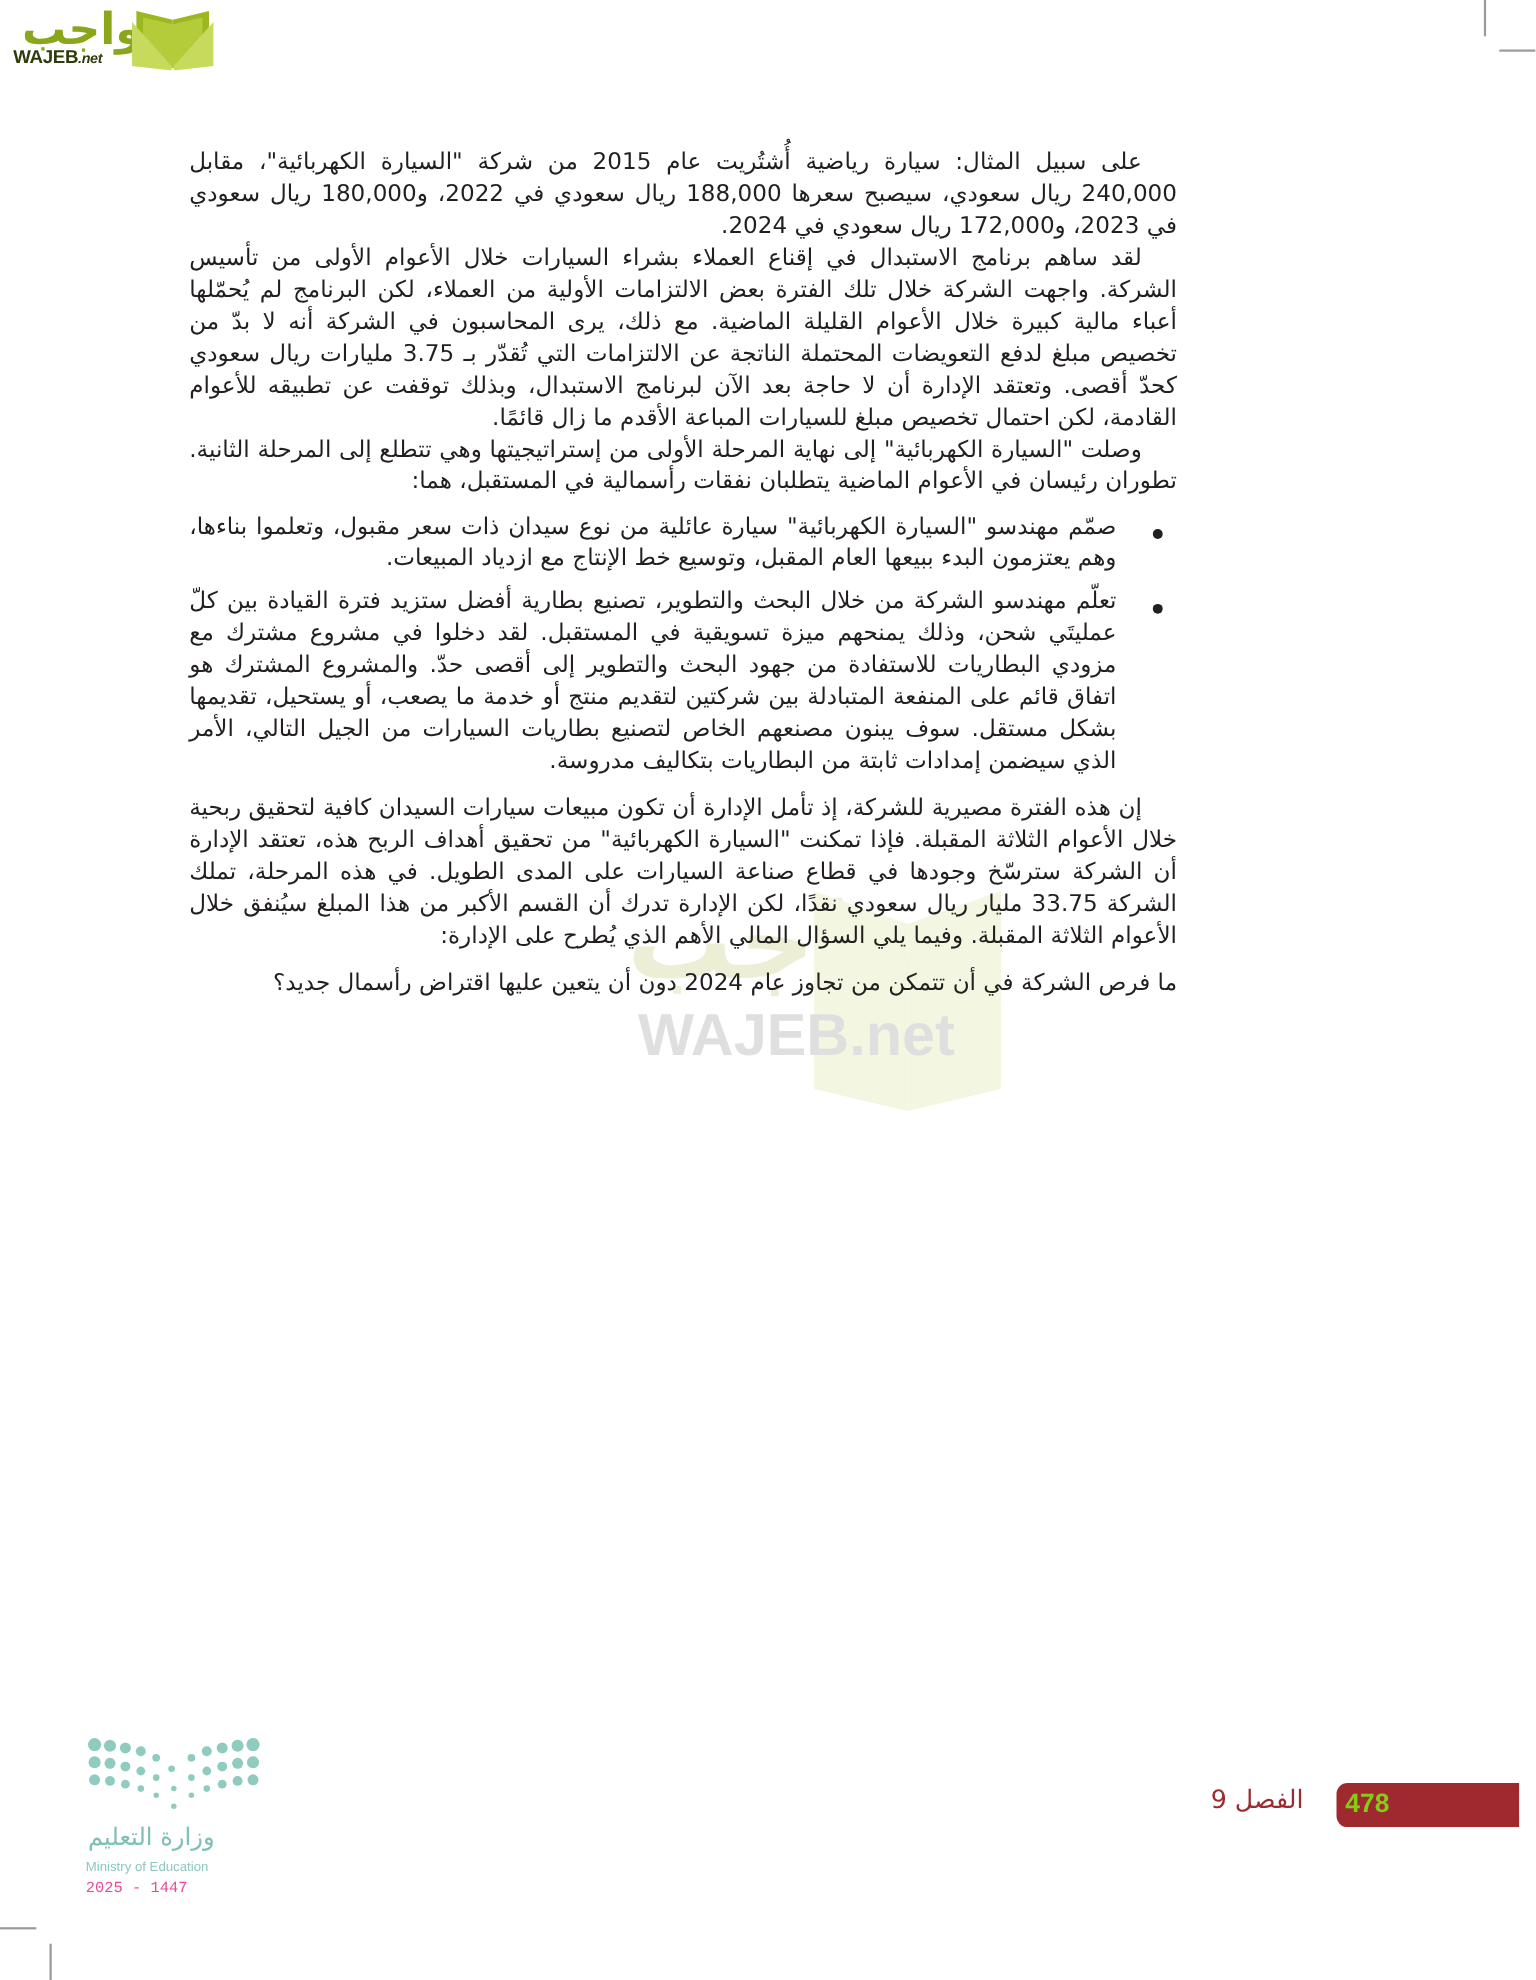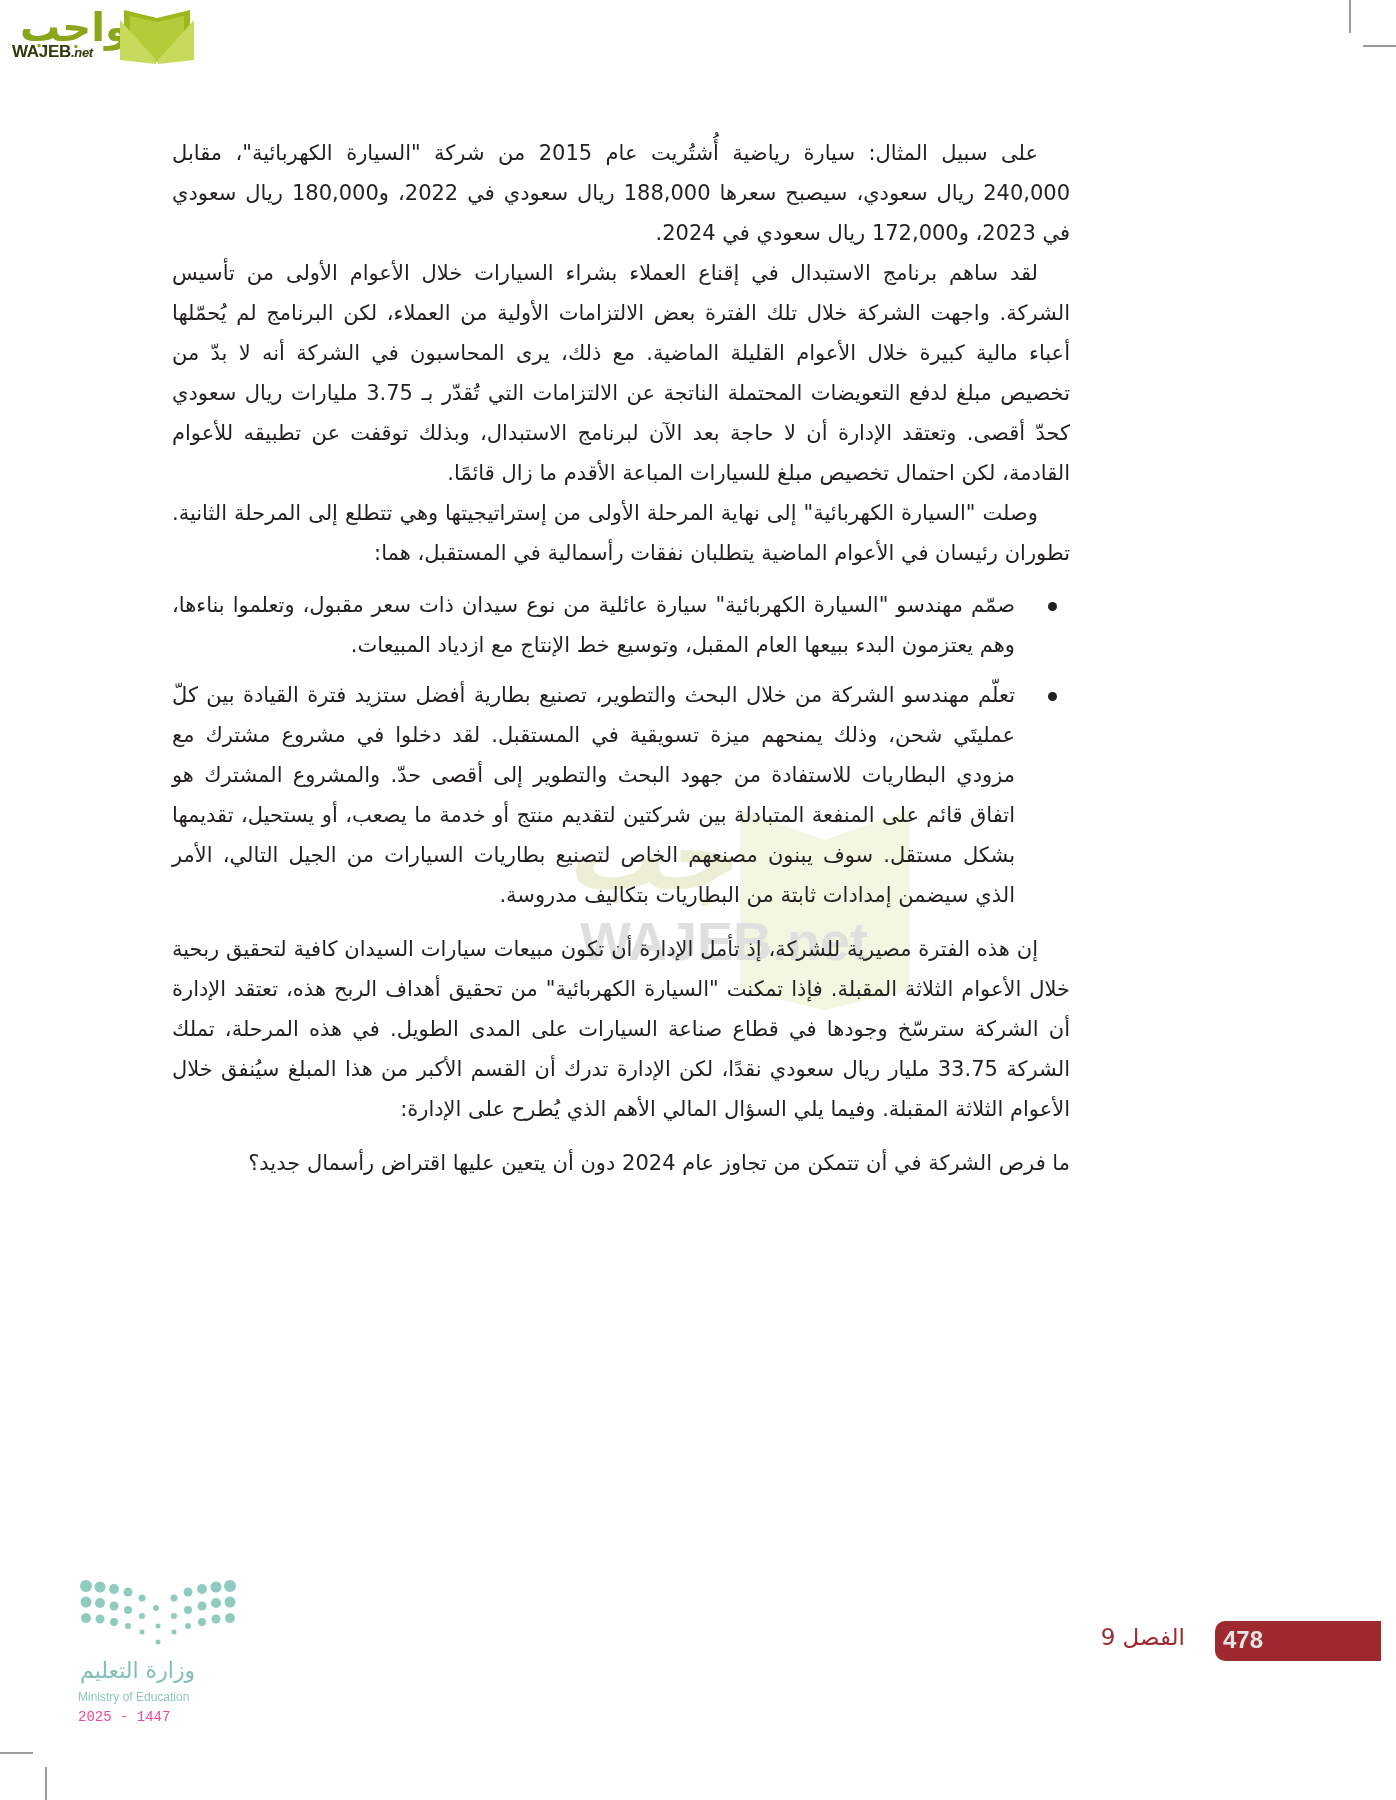--- a/index.html
+++ b/index.html
@@ -12,40 +12,40 @@
   .crop { position: absolute; background: #9a9a9a; }
   .brand { position: absolute; left: 8px; top: 4px; width: 185px; height: 62px; }
   .brand .ar { position: absolute; left: 12px; top: 0px; font-size: 40px; font-weight: bold; color: #8aa61a; direction: rtl; font-family: "DejaVu Sans", sans-serif; line-height: 46px; }
   .brand .en { position: absolute; left: 4px; top: 38px; font-size: 17px; font-weight: bold; color: #2f3b0a; font-family: "Liberation Sans", sans-serif; letter-spacing: -0.3px; }
   .brand .en small { font-size: 13px; font-style: italic; }
   .brand svg { position: absolute; left: 110px; top: 2px; }
 
   .content {
     position: absolute; left: 172px; top: 133px; width: 898px;
     direction: rtl; text-align: justify;
-    font-size: 21px; line-height: 40px;
+    font-size: 21px; line-height: 29px;
   }
   .content p { margin: 0; text-indent: 32px; }
   .content ul { list-style: none; margin: 12px 0 14px 0; padding: 0 55px 0 0; }
   .content li { position: relative; margin-bottom: 10px; }
   .content li .dot {
     position: absolute; right: -42px; top: 17px; width: 9px; height: 9px;
     border-radius: 50%; background: #231f20;
   }
   .content p.question { margin-top: 14px; text-indent: 0; }
 
   .watermark { position: absolute; left: 540px; top: 810px; width: 430px; height: 200px; opacity: 0.35; pointer-events: none; }
   .watermark .wm-ar { position: absolute; left: 30px; top: -10px; font-size: 96px; font-weight: bold; color: #c9d48a; direction: rtl; }
   .watermark .wm-en { position: absolute; left: 40px; top: 100px; font-size: 54px; font-weight: bold; color: #a6a6a6; font-family: "Liberation Sans", sans-serif; }
 
   .footer-bar {
     position: absolute; left: 1215px; top: 1621px; width: 166px; height: 40px;
     background: #9e2a30; border-radius: 10px 0 0 10px;
   }
-  .footer-bar span { position: absolute; left: 8px; top: 5px; color: #e5e5e5; font-weight: bold; font-size: 24px; font-family: "Liberation Sans", sans-serif; }
+  .footer-bar span { position: absolute; left: 8px; top: 5px; color: #84cc16; font-weight: bold; font-size: 24px; font-family: "Liberation Sans", sans-serif; }
   .chapter { position: absolute; right: 211px; top: 1624px; color: #9e2a30; font-size: 23px; direction: rtl; }
 
   .moe { position: absolute; left: 78px; top: 1578px; width: 180px; height: 150px; }
   .moe .ar-name { position: absolute; left: 2px; top: 80px; font-size: 22px; color: #7fbfb6; direction: rtl; width: 165px; text-align: left; }
   .moe .en-name { position: absolute; left: 0; top: 112px; font-size: 12px; color: #8fc7be; font-family: "Liberation Sans", sans-serif; }
   .moe .year { position: absolute; left: 0; top: 131px; font-size: 14px; color: #ec4899; font-family: Liberation Mono, monospace; }
 </style>
 </head>
 <body>
 

